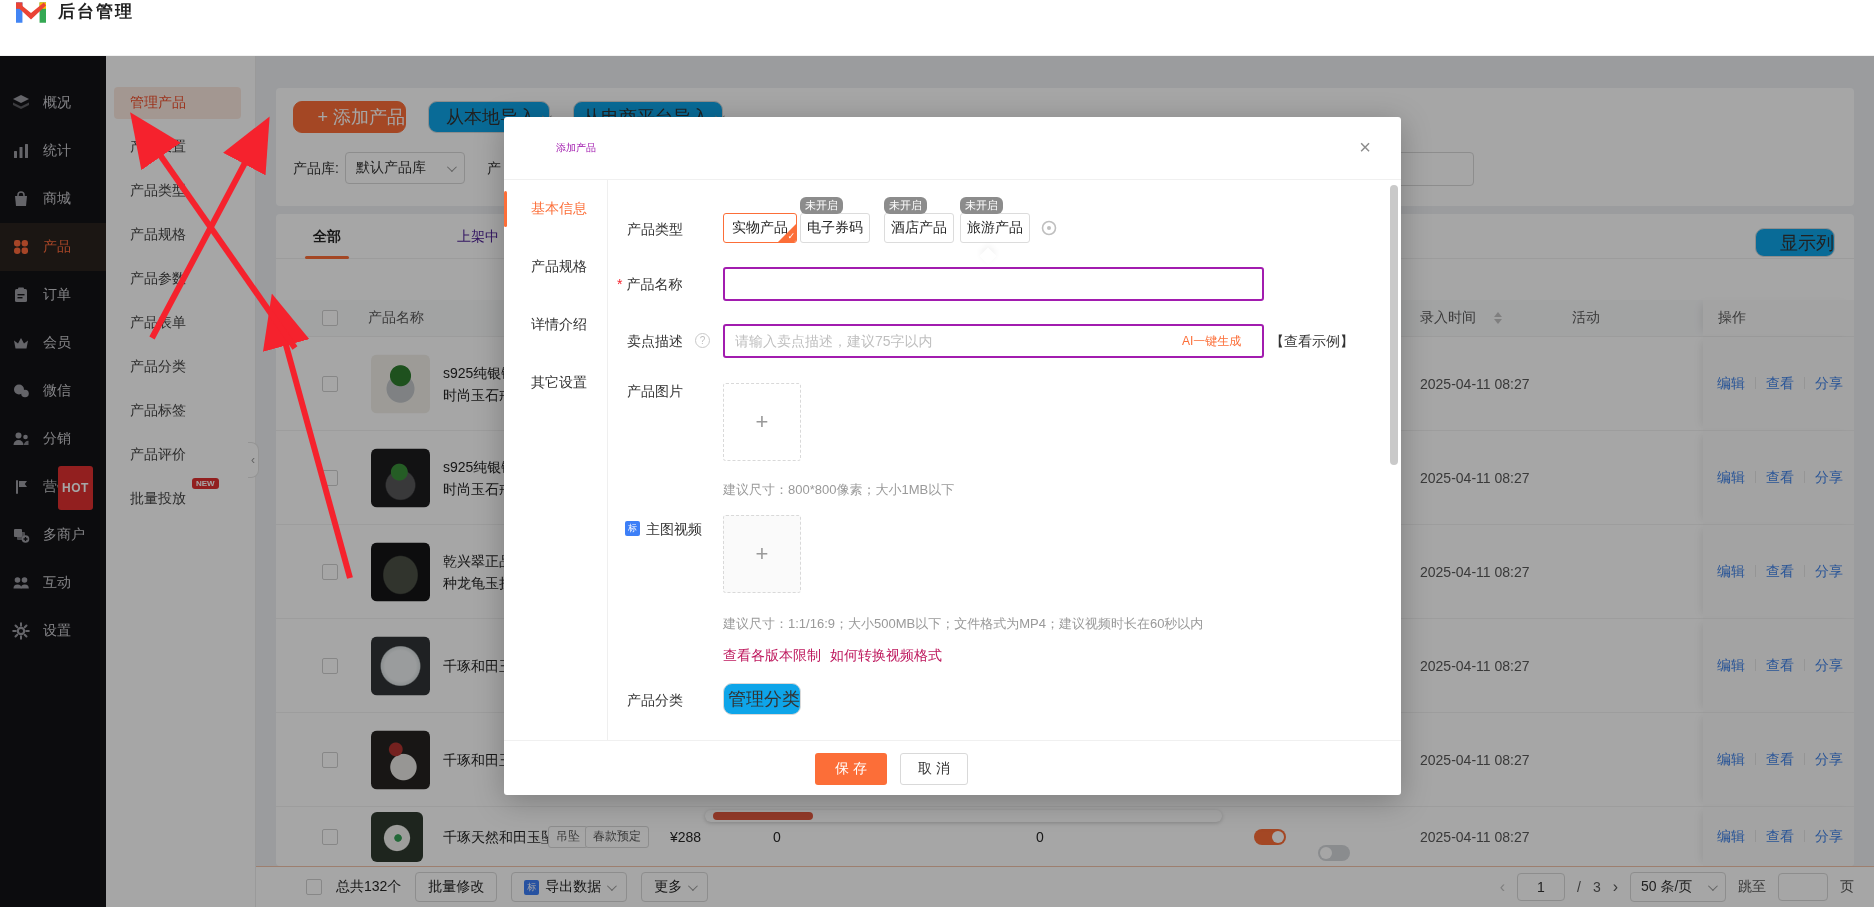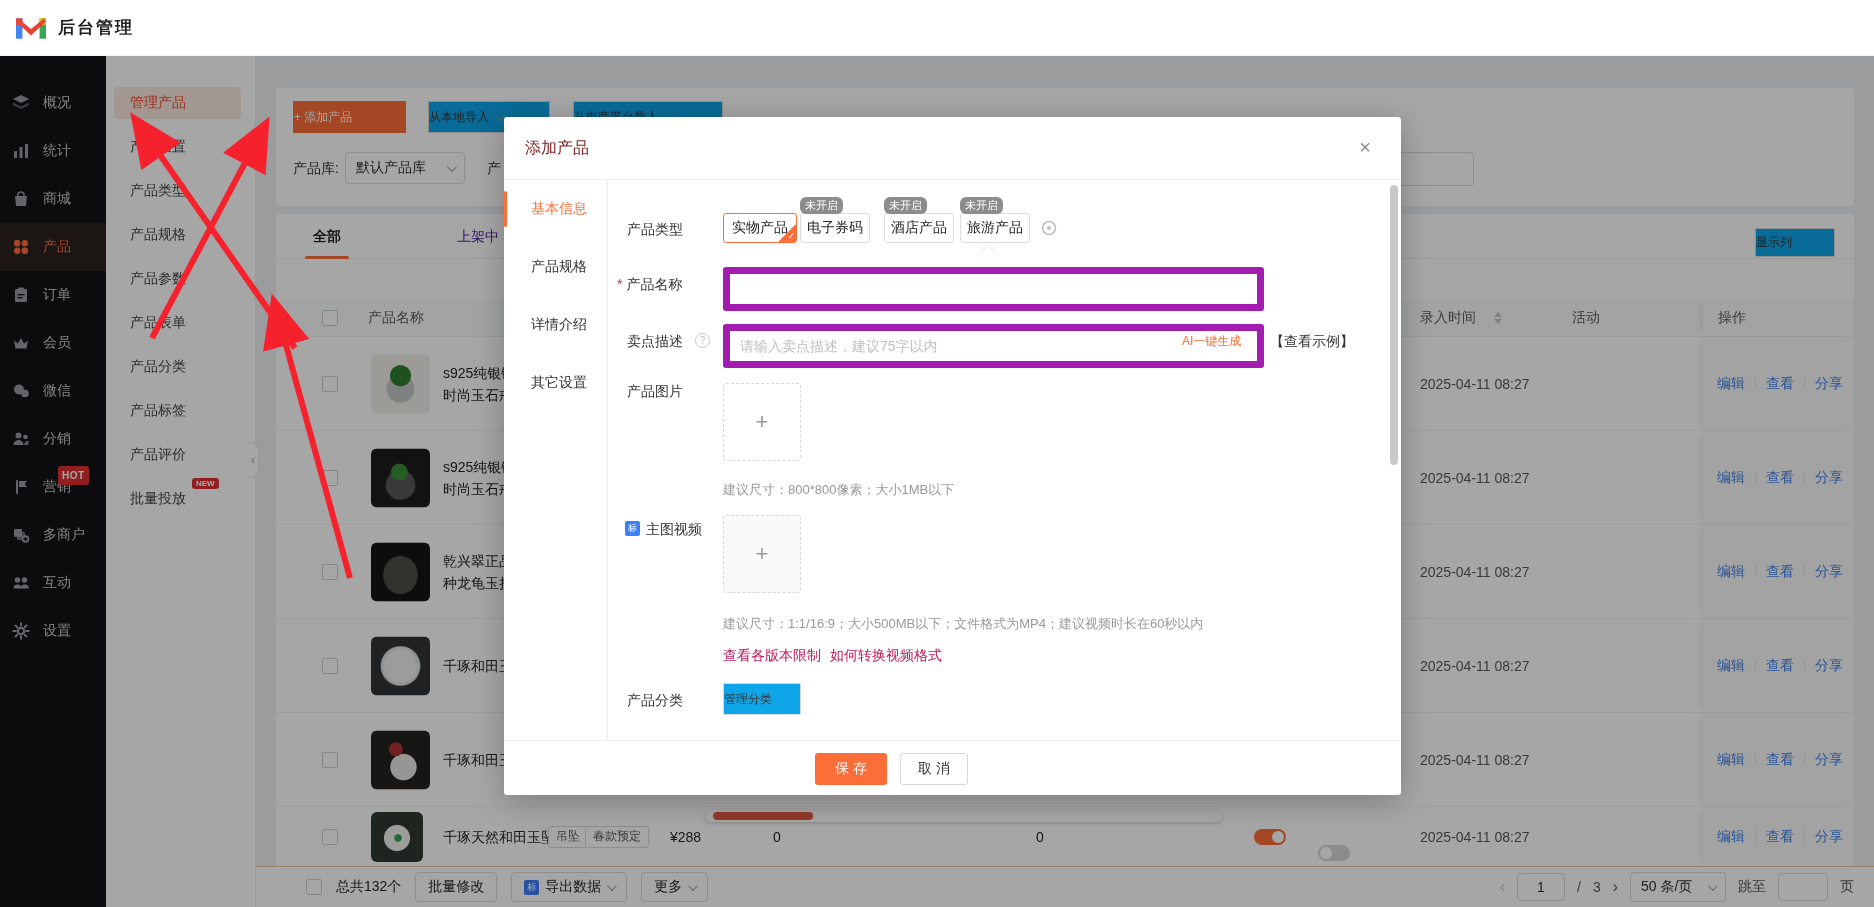--- a/index.html
+++ b/index.html
@@ -1,39 +1,39 @@
 <!DOCTYPE html>
 <html><head>
 <meta charset="utf-8">
 <style>
 *{margin:0;padding:0;box-sizing:border-box}
 body{font-family:"Liberation Sans",sans-serif;background:#dfe1e4}
 #app{position:relative;width:1874px;height:907px;overflow:hidden;background:#eef0f3;font-size:14px;color:#262626}
 .abs{position:absolute}
 
-.topbar{position:absolute;left:0;top:0;width:100%;height:56px;background:#fff;z-index:10;display:flex;align-items:center;padding-left:16px;gap:12px;border-bottom:1px solid #f2f2f2}
+.topbar{position:absolute;left:0;top:0;width:100%;height:56px;background:#fff;z-index:10;display:flex;padding-left:16px;gap:12px;border-bottom:1px solid #f2f2f2}
 .topbar .title{font-size:17px;font-weight:bold;color:#222;letter-spacing:2px}
 
 .sidebar{position:absolute;left:0;top:56px;width:106px;height:851px;background:#131316;z-index:5;padding-top:23px}
 .sb-item{height:48px;display:flex;align-items:center;padding-left:12px;gap:13px;color:#c9c9ce;font-size:14px;cursor:pointer;position:relative;white-space:nowrap}
 .sb-item svg{color:#9b9ba2;flex:0 0 auto}
 .sb-item.active{background:#2a231e;color:#ff6b3d}
 .sb-item.active svg{color:#ff6b3d}
-.hot-badge{position:absolute;top:3px;left:58px;background:#e03131;color:#fff;font-size:10px;font-weight:bold;padding:4px 4px;border-radius:3px;letter-spacing:.5px}
+.hot-badge{position:absolute;top:3px;left:58px;background:#e03131;color:#fff;font-size:12px;font-weight:bold;padding:15px 4px;border-radius:3px;letter-spacing:.5px}
 
 .submenu{position:absolute;left:106px;top:56px;width:150px;height:851px;background:#ffffff;z-index:5;padding-top:25px;border-right:1px solid #ededed}
 .sm-item{height:44px;display:flex;align-items:center;padding-left:24px;font-size:14px;color:#454545;cursor:pointer;position:relative;white-space:nowrap}
 .sm-item.active{height:32px;margin:6px 14px 6px 8px;padding-left:16px;border-radius:4px;background:#fbe9df;color:#f04e2c}
 .new-badge{position:absolute;top:1px;left:86px;background:#e03131;color:#fff;font-size:8px;font-weight:bold;padding:1px 4px;border-radius:3px}
 .collapse-handle{position:absolute;left:248px;top:442px;width:11px;height:36px;background:#fff;border:1px solid #e3e3e3;border-left:none;border-radius:0 8px 8px 0;z-index:6;color:#999;font-size:12px;display:flex;align-items:center;justify-content:center;cursor:pointer}
 
 .main{position:absolute;left:256px;top:56px;right:0;bottom:0;background:#eef0f3}
 .card{position:absolute;background:#fff;border-radius:4px}
 .toolbar-card{left:20px;top:32px;right:20px;height:118px}
-.btn{display:inline-flex;align-items:center;justify-content:flex-start;border-radius:0;font-size:12px;cursor:pointer;gap:6px;white-space:nowrap}
+.btn{display:inline-flex;align-items:center;justify-content:flex-end;border-radius:9px;font-size:18px;cursor:pointer;gap:6px;white-space:nowrap}
 .btn-primary{background:#fc6e38;color:#fff;border:1px solid #fc6e38}
 .btn-plain{background:#0ea5e9;color:#333;border:1px solid #d9d9d9}
 .chev{display:inline-block;width:7px;height:7px;border-right:1.5px solid #999;border-bottom:1.5px solid #999;transform:rotate(45deg) translateY(-2px)}
 .select-box{display:flex;align-items:center;justify-content:space-between;border:1px solid #d9d9d9;border-radius:4px;background:#fff;padding:0 10px;font-size:14px;color:#333;cursor:pointer}
 
 .table-card{left:20px;top:158px;right:20px;height:652px;overflow:hidden}
 .tabs-row{position:absolute;left:0;top:0;right:0;height:45px;border-bottom:1px solid #f0f0f0}
 .tab{position:absolute;top:0;height:45px;display:flex;align-items:center;font-size:14px;cursor:pointer}
 .tab.active{font-weight:bold;color:#262626}
 .tab-underline{position:absolute;left:29px;top:42px;width:44px;height:3px;background:#fc6e38;border-radius:2px}
@@ -63,34 +63,34 @@
 .pf-btn{height:30px;padding:0 12px;border:1px solid #d9d9d9;border-radius:4px;background:#fff;display:inline-flex;align-items:center;gap:6px;font-size:14px;cursor:pointer}
 .blue-tag{display:inline-flex;align-items:center;justify-content:center;width:15px;height:15px;background:#3d7ff7;color:#fff;font-size:9px;border-radius:2px}
 .pagination{position:absolute;right:20px;display:flex;align-items:center;gap:12px;font-size:14px;color:#595959}
 .page-input{width:48px;height:28px;border:1px solid #d9d9d9;border-radius:4px;text-align:center;font-size:14px;color:#333;font-family:"Liberation Sans",sans-serif}
 
 .overlay{position:absolute;left:0;top:56px;right:0;bottom:0;background:rgba(0,0,0,.35);z-index:40}
 .arrows{position:absolute;left:0;top:0;width:100%;height:100%;z-index:45;pointer-events:none}
 
 .modal{position:absolute;left:504px;top:117px;width:897px;height:678px;background:#fff;border-radius:3px;box-shadow:0 6px 30px rgba(0,0,0,.25);z-index:50}
 .modal-header{position:absolute;left:0;top:0;right:0;height:63px;border-bottom:1px solid #f0f0f0}
-.modal-title{position:absolute;left:21px;top:50%;transform:translateY(-50%);font-size:16px;color:#7f1d1d}
+.modal-title{position:absolute;left:52px;top:50%;transform:translateY(-50%);font-size:10px;color:#a21caf}
 .modal-close{position:absolute;right:30px;top:20px;font-size:20px;color:#8c8c8c;cursor:pointer;line-height:1}
 .mtab-col{position:absolute;left:0;top:63px;width:104px;bottom:55px;border-right:1px solid #efefef}
 .mtab{height:58px;display:flex;align-items:center;padding-left:27px;font-size:14px;color:#333;cursor:pointer;position:relative}
 .mtab.active{color:#fc6e38}
 .mtab.active::before{content:"";position:absolute;left:0;top:11px;width:3px;height:36px;background:#fc6e38;border-radius:2px}
 .field-label{position:absolute;font-size:14px;color:#333;white-space:nowrap}
 .req{color:#f5222d;margin-right:4px}
 .type-btn{position:absolute;height:30px;display:flex;align-items:center;justify-content:center;border:1px solid #dcdcdc;border-radius:3px;background:#fff;font-size:14px;color:#262626;cursor:pointer}
 .type-btn.selected{border-color:#fc6e38;overflow:hidden}
 .corner-check{position:absolute;right:0;bottom:0;width:0;height:0;border-left:18px solid transparent;border-bottom:18px solid #fc6e38}
 .corner-check span{position:absolute;right:1px;bottom:-17px;color:#fff;font-size:9px}
 .off-badge{position:absolute;background:#8c8c8c;color:#fff;font-size:11px;padding:1px 5px;border-radius:6px;z-index:2;white-space:nowrap}
-.m-input{position:absolute;height:32px;border:7px solid #a21caf;border-radius:3px;background:#fff;font-size:14px;padding:15px 10px;color:#333;font-family:"Liberation Sans",sans-serif}
+.m-input{position:absolute;height:32px;border:2px solid #a21caf;border-radius:3px;background:#fff;font-size:14px;padding:15px 10px;color:#333;font-family:"Liberation Sans",sans-serif}
 .m-input::placeholder{color:#bfbfbf}
 .ai-link{position:absolute;color:#fc6e38;font-size:12px;cursor:pointer;white-space:nowrap}
 .upload-box{position:absolute;width:78px;height:78px;border:1px dashed #d9d9d9;border-radius:3px;display:flex;align-items:center;justify-content:center;color:#999;font-size:22px;cursor:pointer;background:#fff}
 .upload-box.gray{background:#fafafa}
 .hint{position:absolute;font-size:13px;color:#999;white-space:nowrap}
 .blue-link{color:#be185d;cursor:pointer;font-size:14px;white-space:nowrap}
 .help-circle{position:absolute;width:15px;height:15px;border:1px solid #c9c9c9;border-radius:50%;color:#bfbfbf;font-size:10px;display:flex;align-items:center;justify-content:center}
 .modal-footer{position:absolute;left:0;bottom:0;right:0;height:55px;border-top:1px solid #f0f0f0}
 .m-btn{position:absolute;height:32px;border-radius:3px;font-size:14px;display:flex;align-items:center;justify-content:center;cursor:pointer}
 .vscroll-thumb{position:absolute;right:3px;top:68px;width:8px;height:280px;border-radius:4px;background:#c9c9c9;cursor:pointer}

